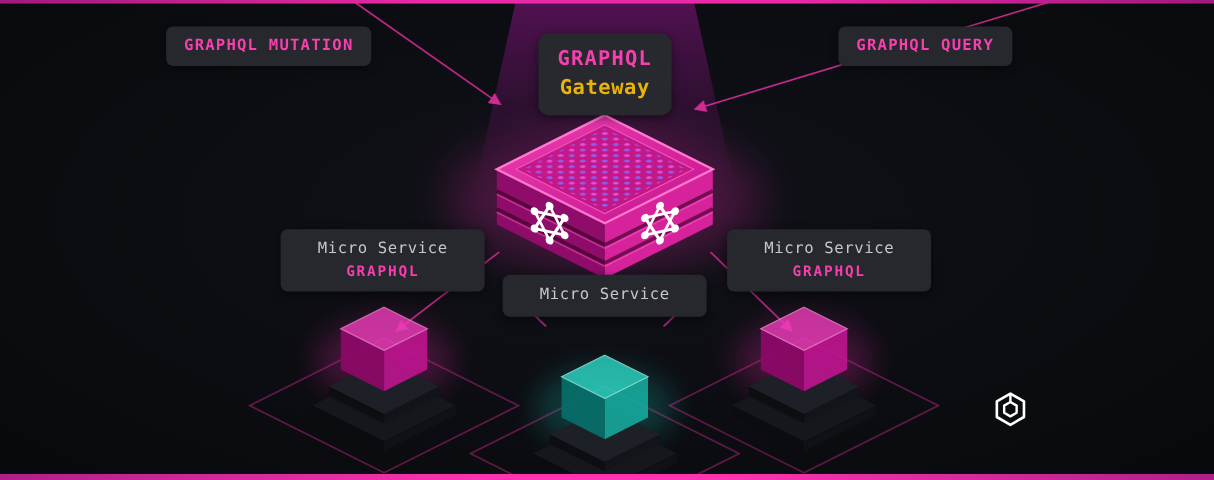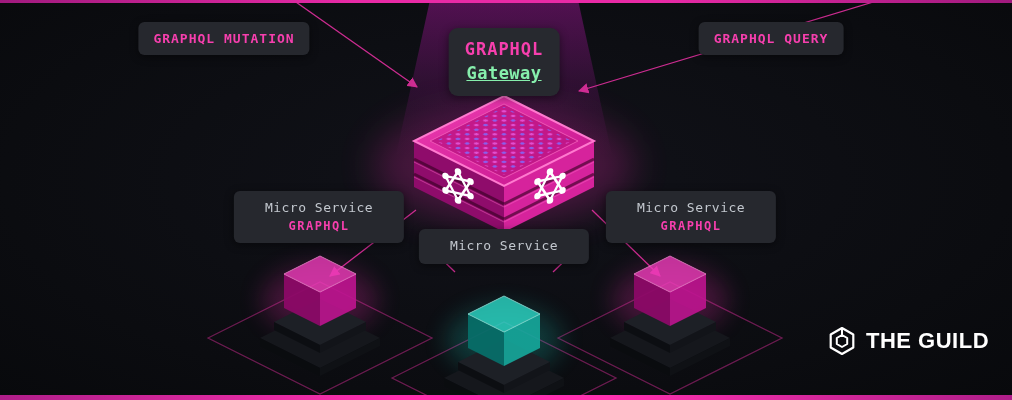--- a/index.html
+++ b/index.html
@@ -14,21 +14,21 @@
   .edge-bottom{bottom:0;height:5px;background:linear-gradient(90deg,#b01e8a,#ff33b0 40%,#ff33b0 60%,#b01e8a);}
   .scene{position:absolute;left:0;top:0;z-index:5;}
   .badge{
     position:absolute;z-index:20;background:#26282e;border-radius:6px;
     text-align:center;transform:translateX(-50%);
     box-shadow:0 2px 8px rgba(0,0,0,.45);
   }
   .pill{padding:9px 15px;font-size:13px;font-weight:bold;letter-spacing:1px;color:#f73fae;white-space:nowrap;}
   .gw{padding:10px 16px;border-radius:9px;font-size:17px;font-weight:bold;line-height:1.4;background:#27292f;}
   .gw .l1{color:#f73fae;letter-spacing:1px;}
-  .gw .l2{color:#86efac;letter-spacing:.5px;text-decoration:underline;}
+  .gw .l2{color:#eab308;letter-spacing:.5px;}
   .svc{padding:8px 31px;line-height:1.45;}
   .svc .t1{font-size:13px;color:#c3c8cf;letter-spacing:.5px;white-space:nowrap;}
   .svc .t2{font-size:12px;font-weight:bold;letter-spacing:1.5px;}
   .proto-pink{color:#f73fae;}
   .proto-teal{color:#2bd9c6;}
   .brand{position:absolute;left:827px;top:326px;z-index:20;display:flex;align-items:center;gap:9px;}
   .brand-text{font-family:"Liberation Sans",sans-serif;font-weight:bold;font-size:22px;color:#ffffff;letter-spacing:.5px;white-space:nowrap;}
 </style>
 </head>
 <body>
@@ -211,16 +211,15 @@
     <div class="t1">Micro Service</div>
     <div class="t2 proto-pink">GRAPHQL</div>
   </div>
 
   <div class="brand">
     <svg width="30" height="30" viewBox="0 0 30 30">
       <polygon points="15,2 26.3,8.5 26.3,21.5 15,28 3.7,21.5 3.7,8.5" fill="none" stroke="#ffffff" stroke-width="2.2" stroke-linejoin="round"></polygon>
       <polygon points="15,9 20.2,12 20.2,18 15,21 9.8,18 9.8,12" fill="none" stroke="#ffffff" stroke-width="2" stroke-linejoin="round"></polygon>
       <line x1="15" y1="2" x2="15" y2="9" stroke="#ffffff" stroke-width="2"></line>
     </svg>
-    <span class="brand-text">THE GUILD</span>
   </div>
 
 </div>
 
 </body></html>

